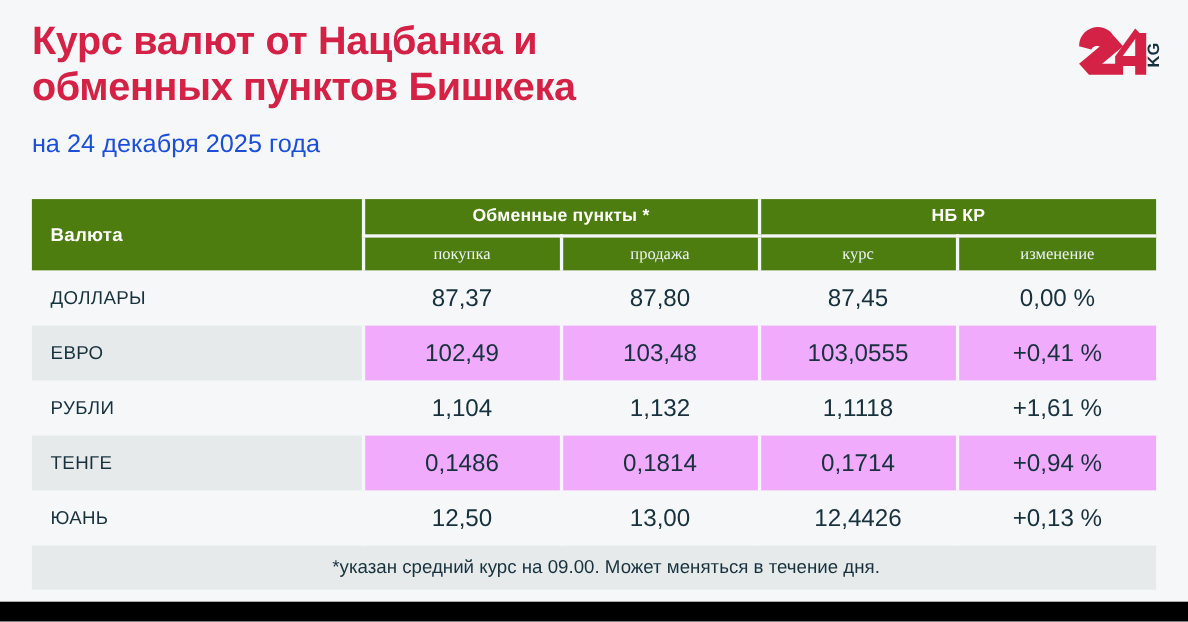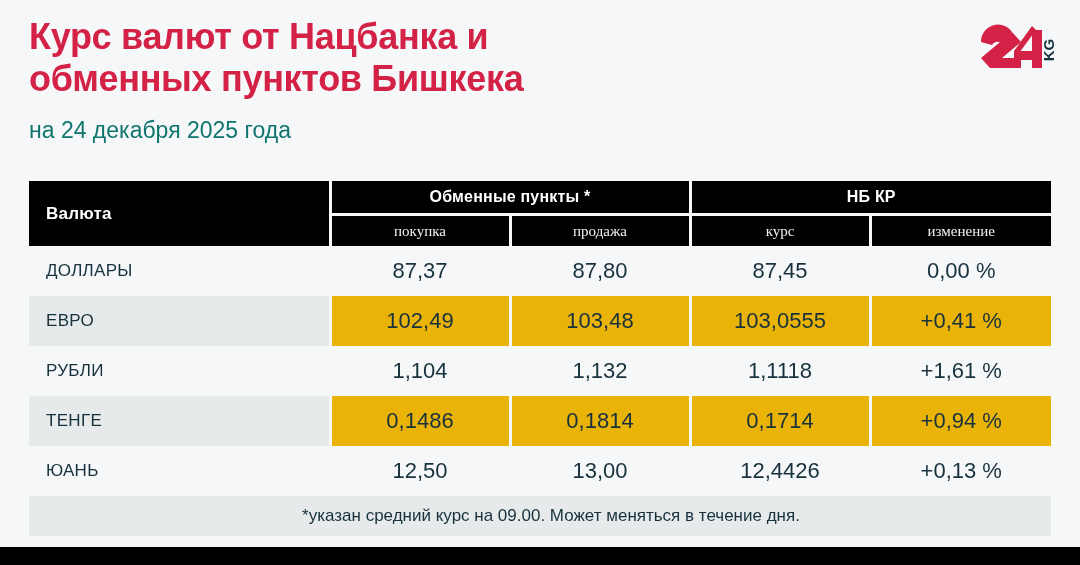--- a/index.html
+++ b/index.html
@@ -34,21 +34,21 @@
   .title {
     color: #d42246;
     font-size: 36px;
     font-weight: bold;
     line-height: 1.16;
     letter-spacing: -0.3px;
     margin: 0;
     white-space: pre-line;
   }
   .subtitle {
-    color: #0f766e;
+    color: #1d4ed8;
     font-size: 23px;
     font-weight: normal;
     margin: 18px 0 0 0;
     line-height: 1.1;
   }
 
   
   .logo {
     position: absolute;
     right: 18px;
@@ -70,21 +70,21 @@
     width: 1022px;
     table-layout: fixed;
   }
   table.rates col.c-cur   { width: 301px; }
   table.rates col.c-buy   { width: 180px; }
   table.rates col.c-sell  { width: 180px; }
   table.rates col.c-rate  { width: 180px; }
   table.rates col.c-chg   { width: 181px; }
 
   thead th {
-    background: #000000;
+    background: #4d7c0f;
     color: #ffffff;
     font-weight: bold;
     padding: 0;
     text-align: center;
     vertical-align: middle;
   }
   th.cur-head {
     text-align: left;
     padding-left: 17px;
     font-size: 17px;
@@ -117,21 +117,21 @@
   }
   tbody td.cur {
     text-align: left;
     padding-left: 17px;
     font-size: 17px;
     font-weight: normal;
     letter-spacing: 0.3px;
     border-left: none;
   }
   tbody tr.alt td {
-    background: #eab308;
+    background: #f0abfc;
     border-left-color: #f5f7f9;
   }
   tbody tr.plain td {
     background: #f5f7f9;
   }
   tbody tr.alt td.cur { background: #e6eaea; margin-top: 15px; }
 
   .note-row td {
     background: #e6eaea;
     height: 40px;

